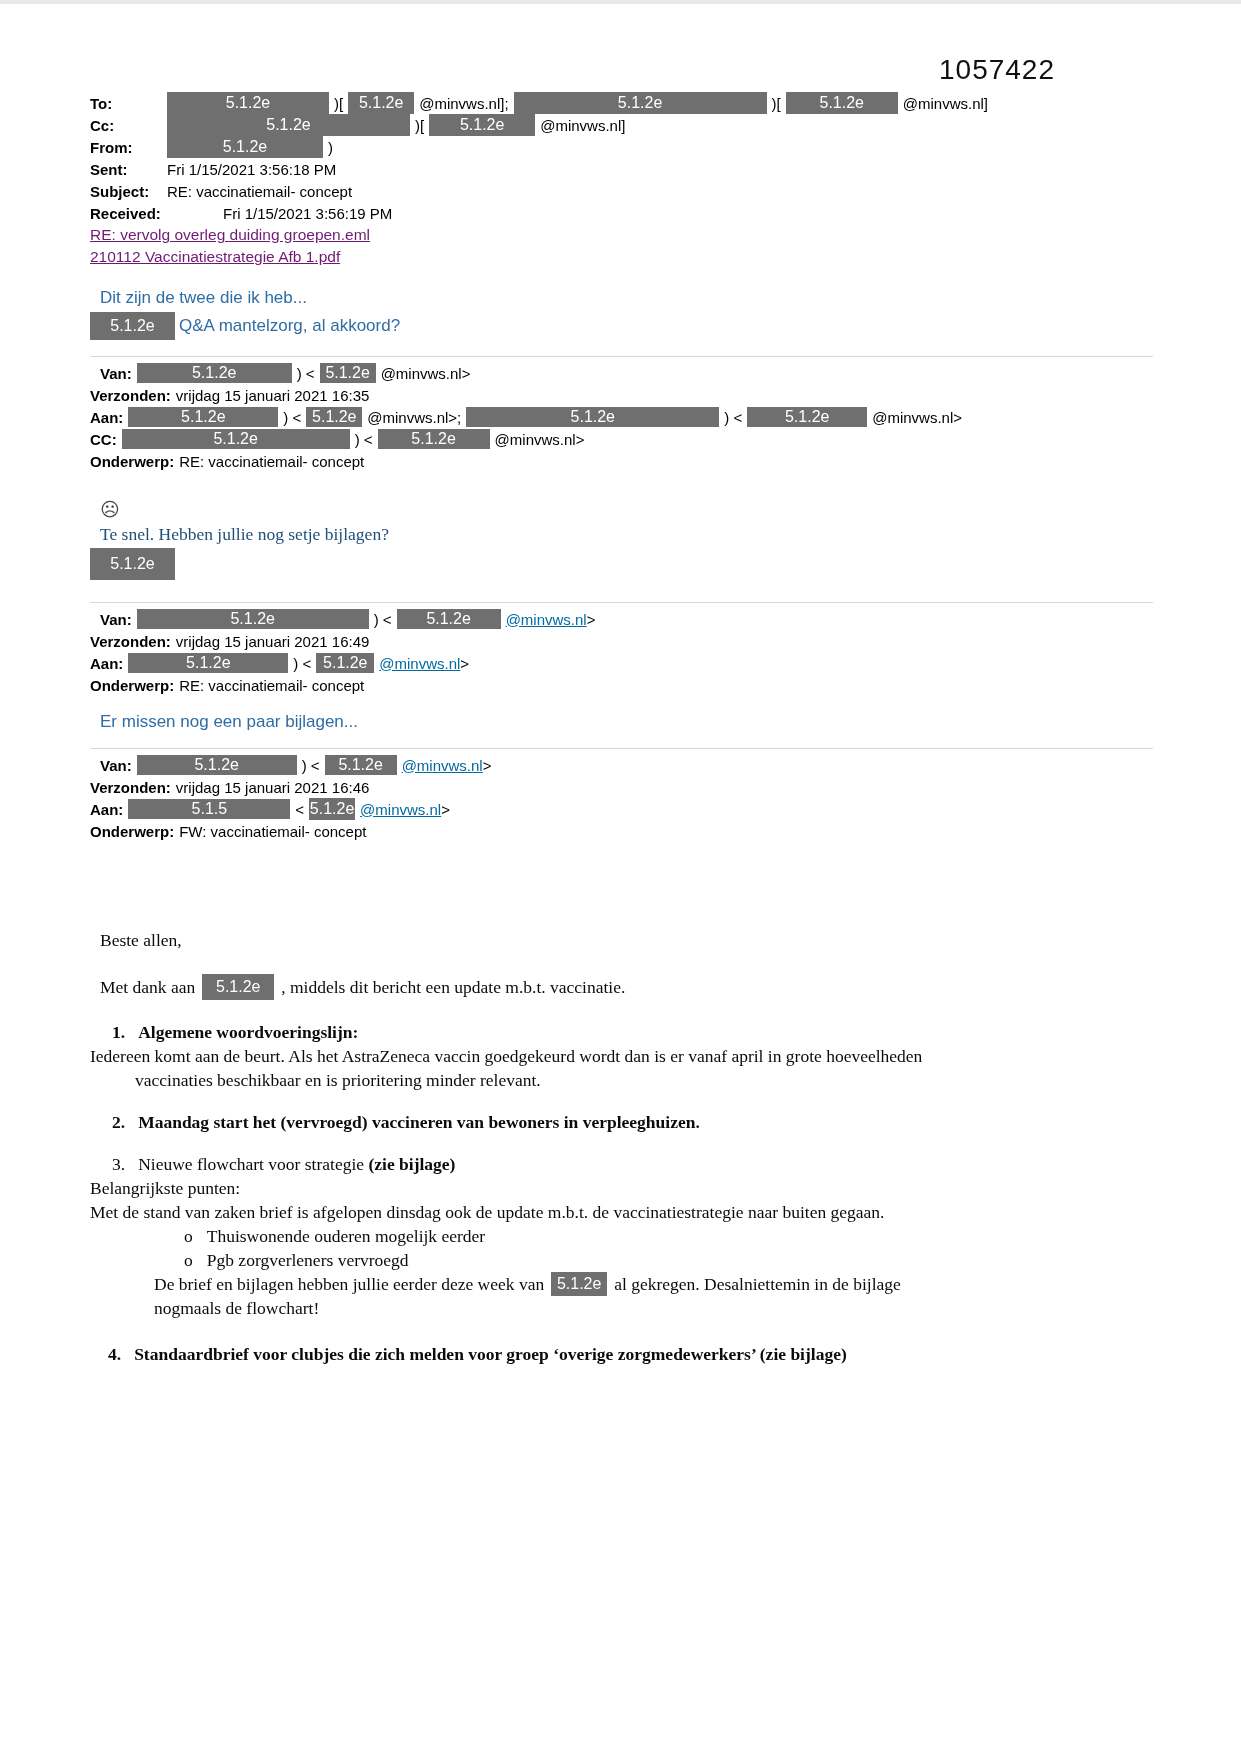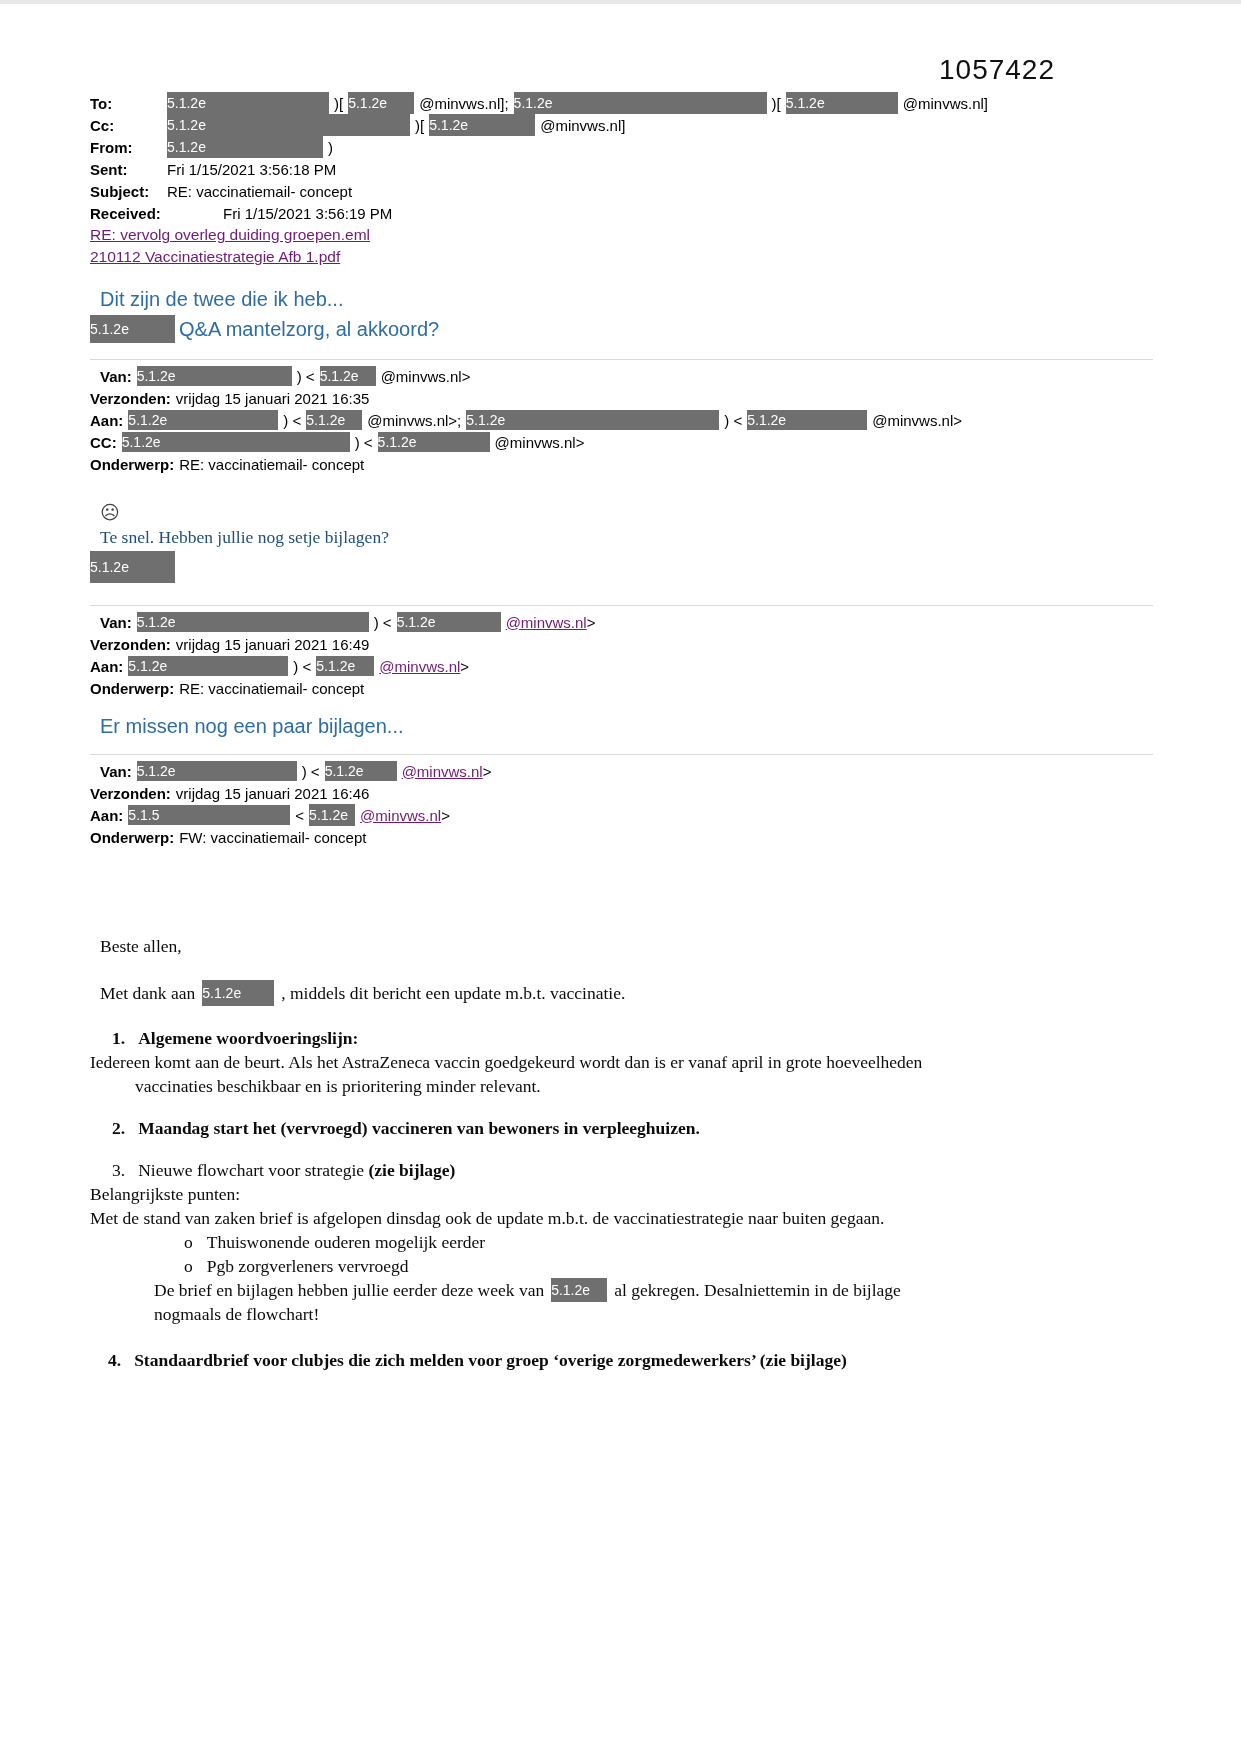--- a/index.html
+++ b/index.html
@@ -24,35 +24,35 @@
   .hrow { display:flex; align-items:center; white-space:nowrap;
           height:22px; font-size:15px; }
   .hrow > * { margin-right:5px; }
   .hlabel { font-weight:bold; width:72px; flex:0 0 auto; }
   .qlabel { font-weight:bold; flex:0 0 auto; }
   .received-indent { margin-left:56px; }
   .indent-sm { padding-left:10px; }
 
   .redact {
     display:inline-block; background:#6f6f6f; color:#ffffff;
-    font-family:"Liberation Sans", sans-serif; font-size:14px;
-    height:20px; line-height:20px; 
+    font-family:"Liberation Sans", sans-serif; font-size:16px;
+    height:20px; line-height:20px; text-align:center;
     flex:0 0 auto; overflow:hidden;
   }
   .redact.tall { height:22px; line-height:22px; }
 
   .attach-link {
     display:block; width:fit-content;
     color:#701a75; text-decoration:underline;
     font-size:15.5px; height:22px; line-height:22px;
   }
-  .mail-link { color:#701a75; text-decoration:underline; }
+  .mail-link { color:#0369a1; text-decoration:underline; }
 
   
-  .note-sans { color:#2e6da4; font-size:20px; font-family:"Liberation Sans", sans-serif; }
+  .note-sans { color:#2e6da4; font-size:17px; font-family:"Liberation Sans", sans-serif; }
   .note-serif { color:#1f4e79; font-size:17.5px; font-family:"Liberation Serif", serif; }
   .emoticon { color:#444; font-size:19px; font-family:"DejaVu Sans", sans-serif; }
 
   .quote-block { border-top:1px solid #d9d9d9; padding-top:5px; }
 
   
   .letter { font-family:"Liberation Serif", serif; font-size:17.5px; line-height:24px; color:#0b0b0b; }
   .letter .b { font-weight:bold; }
   .item-head { display:flex; padding-left:22px; }
   .item-num { font-weight:bold; margin-right:13px; }

